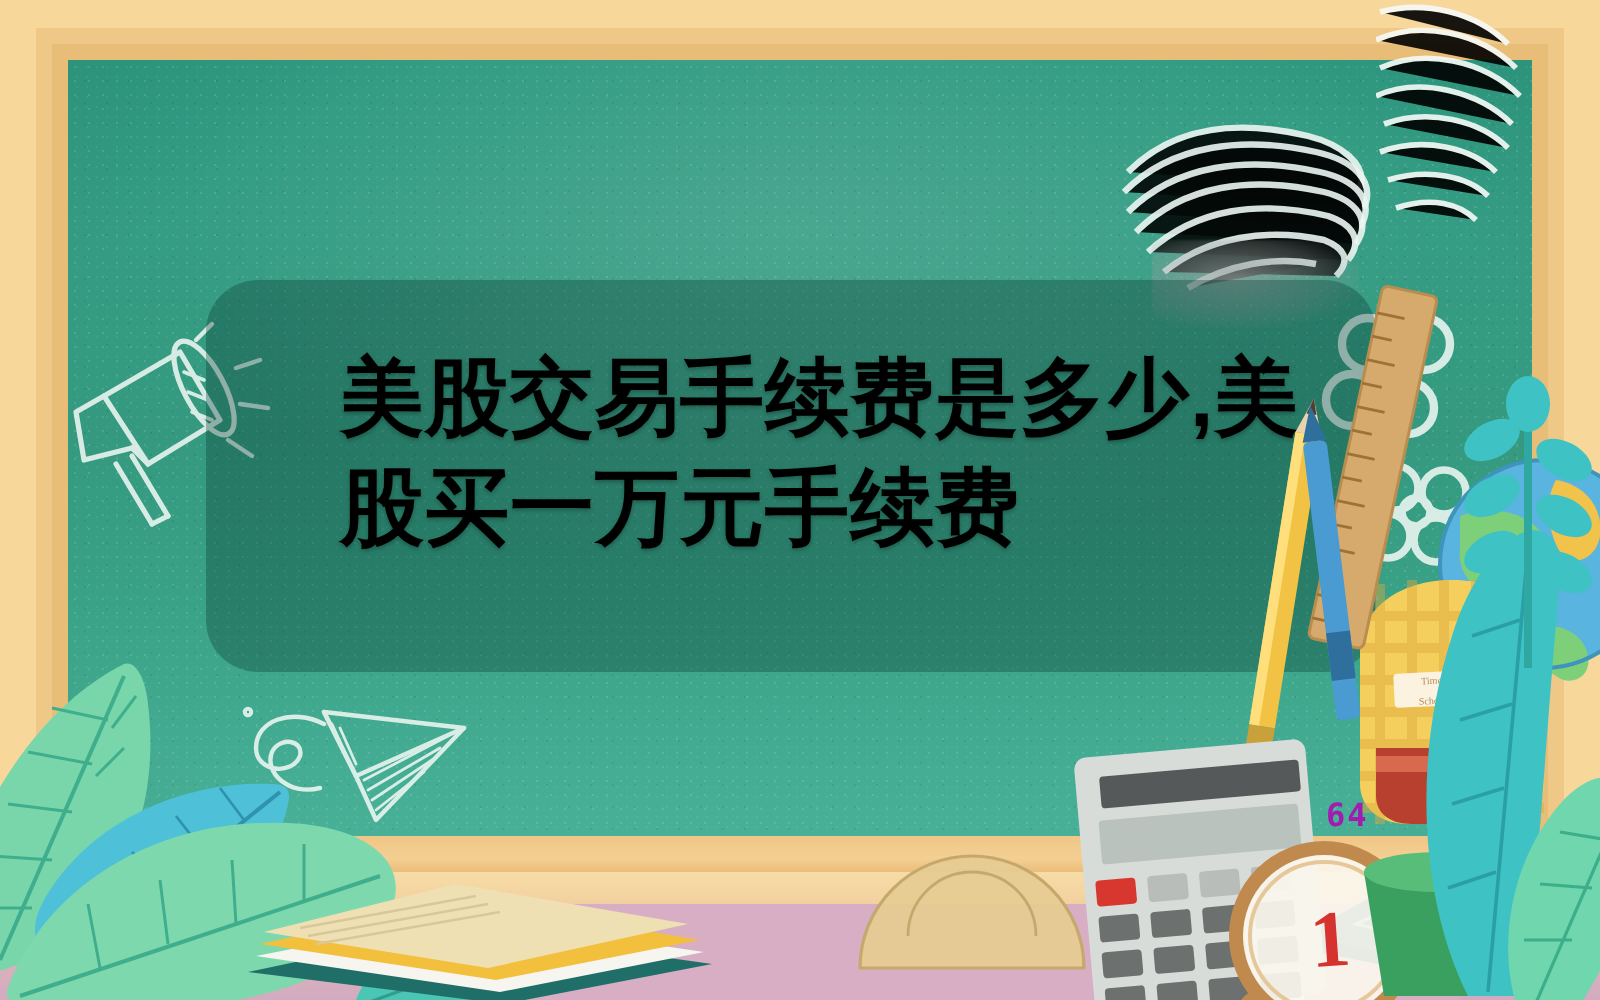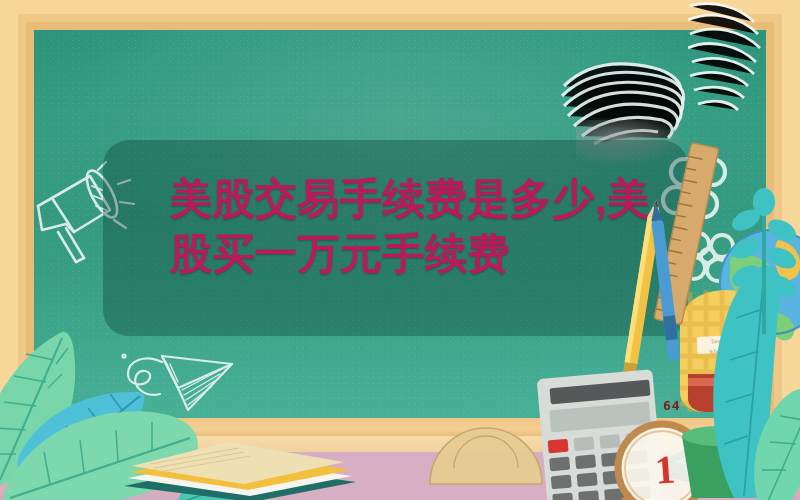--- a/index.html
+++ b/index.html
@@ -85,21 +85,21 @@
   
   .title-panel{
     position:absolute;
     left:103px;top:140px;width:585px;height:196px;
     background:rgba(8,60,50,.34);
     border-radius:26px;
   }
   .title-text{
     position:absolute;
     left:170px;top:172px;width:520px;
-    color:#be185d;
+    color:#000000;
     font-size:42px;
     font-weight:bold;
     line-height:1.30;
     letter-spacing:.5px;
     text-shadow:0 1px 2px rgba(0,0,0,.28);
     white-space:pre-line;
   }
 
   
   .ledge{
@@ -122,21 +122,21 @@
   
   .book{position:absolute;}
 
   
   .supplies{position:absolute;left:520px;top:196px;width:280px;height:304px;}
   .supplies svg{display:block;overflow:visible;}
 
   .calc-digits{
     position:absolute;left:663px;top:398px;
     font-family:"DejaVu Sans Mono","Liberation Mono",monospace;
-    font-size:13px;font-weight:bold;color:#7f1d1d;letter-spacing:1px;
+    font-size:16px;font-weight:bold;color:#a21caf;letter-spacing:1px;
   }
   .mag-digit{
     position:absolute;left:655px;top:446px;
     font-family:"Liberation Serif","DejaVu Serif",serif;
     font-size:40px;font-weight:bold;color:#d6322e;
     transform:rotate(-4deg);
   }
   .bag-tag{
     position:absolute;left:697px;top:336px;width:38px;height:17px;
     background:#fbf3e0;border-radius:2px;

